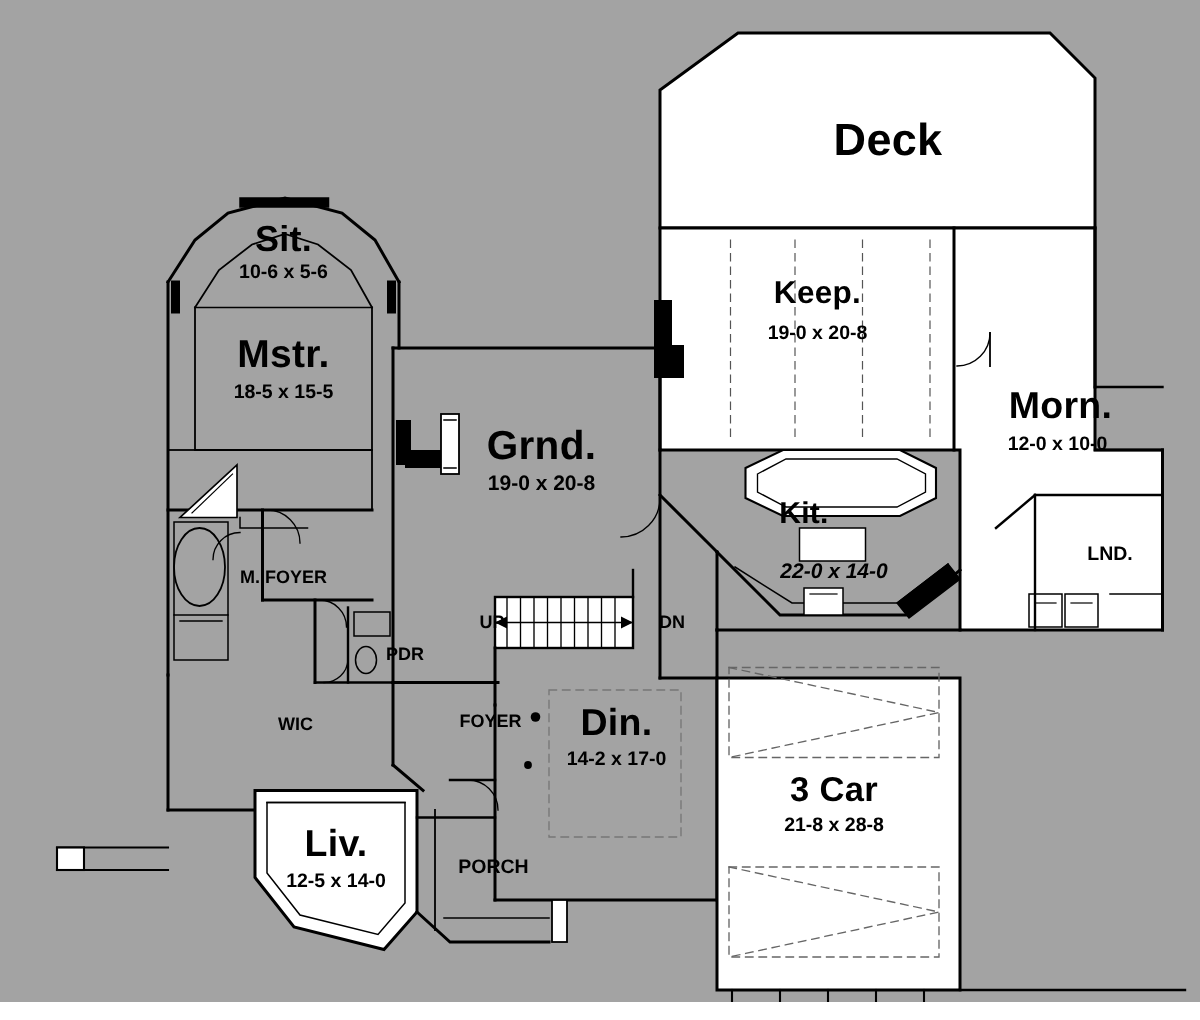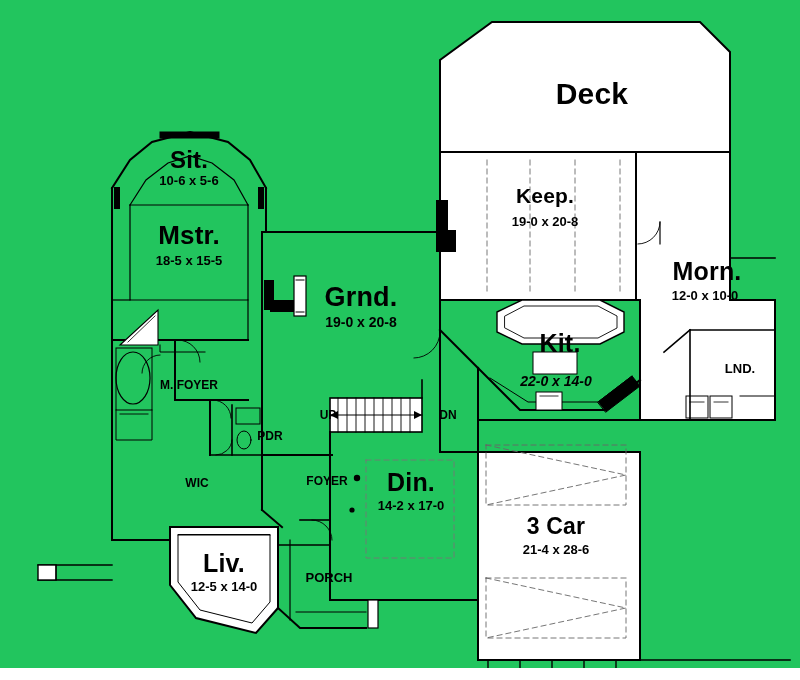--- a/index.html
+++ b/index.html
@@ -4,21 +4,21 @@
 <style>
   html, body {
     margin: 0;
     padding: 0;
     background: #ffffff;
   }
   #plan {
     position: relative;
     width: 800px;
     height: 668px;
-    background: #22c55e;
+    background: #a3a3a3;
     font-family: "Liberation Sans", sans-serif;
     color: #000000;
     overflow: hidden;
   }
   #plan svg {
     position: absolute;
     left: 0;
     top: 0;
   }
   .label {
@@ -240,28 +240,28 @@
 
   <div class="label room-name" style="left:189px; top:236px; transform:translate(-50%,-50%); font-size:26px;">Mstr.</div>
   <div class="label room-dim" style="left:189px; top:261px; transform:translate(-50%,-50%); font-size:13px;">18-5 x 15-5</div>
 
   <div class="label room-name" style="left:707px; top:271px; transform:translate(-50%,-50%); font-size:25px;">Morn.</div>
   <div class="label room-dim" style="left:705px; top:296px; transform:translate(-50%,-50%); font-size:13px;">12-0 x 10-0</div>
 
   <div class="label room-name" style="left:361px; top:297px; transform:translate(-50%,-50%); font-size:27px;text-align:right;">Grnd.</div>
   <div class="label room-dim" style="left:361px; top:322px; transform:translate(-50%,-50%); font-size:14px;">19-0 x 20-8</div>
 
-  <div class="label room-name" style="left:560px; top:343px; transform:translate(-50%,-50%); font-size:25px;">Kit.</div>
+  <div class="label room-name" style="left:536px; top:343px; transform:translate(-50%,-50%); font-size:20px;">Kit.</div>
   <div class="label room-dim" style="left:556px; top:381px; transform:translate(-50%,-50%); font-size:14px;font-style:italic;">22-0 x 14-0</div>
 
   <div class="label room-name" style="left:411px; top:482px; transform:translate(-50%,-50%); font-size:25px;">Din.</div>
   <div class="label room-dim" style="left:411px; top:506px; transform:translate(-50%,-50%); font-size:13px;">14-2 x 17-0</div>
 
   <div class="label room-name" style="left:556px; top:526px; transform:translate(-50%,-50%); font-size:23px;">3 Car</div>
-  <div class="label room-dim" style="left:556px; top:550px; transform:translate(-50%,-50%); font-size:13px;">21-4 x 28-6</div>
+  <div class="label room-dim" style="left:556px; top:550px; transform:translate(-50%,-50%); font-size:13px;">21-8 x 28-8</div>
 
   <div class="label room-name" style="left:224px; top:563px; transform:translate(-50%,-50%); font-size:25px;">Liv.</div>
   <div class="label room-dim" style="left:224px; top:587px; transform:translate(-50%,-50%); font-size:13px;">12-5 x 14-0</div>
 
   <div class="label tiny" style="left:175px; top:385px; transform:translate(-50%,-50%); font-size:12px;">M. FOYER</div>
   <div class="label tiny" style="left:726px; top:369px; transform:translate(-50%,-50%); font-size:13px;">LND.</div>
   <div class="label tiny" style="left:314px; top:415px; transform:translate(-50%,-50%); font-size:12px;">UP</div>
   <div class="label tiny" style="left:434px; top:415px; transform:translate(-50%,-50%); font-size:12px;">DN</div>
   <div class="label tiny" style="left:256px; top:436px; transform:translate(-50%,-50%); font-size:12px;">PDR</div>
   <div class="label tiny" style="left:183px; top:483px; transform:translate(-50%,-50%); font-size:12px;">WIC</div>

